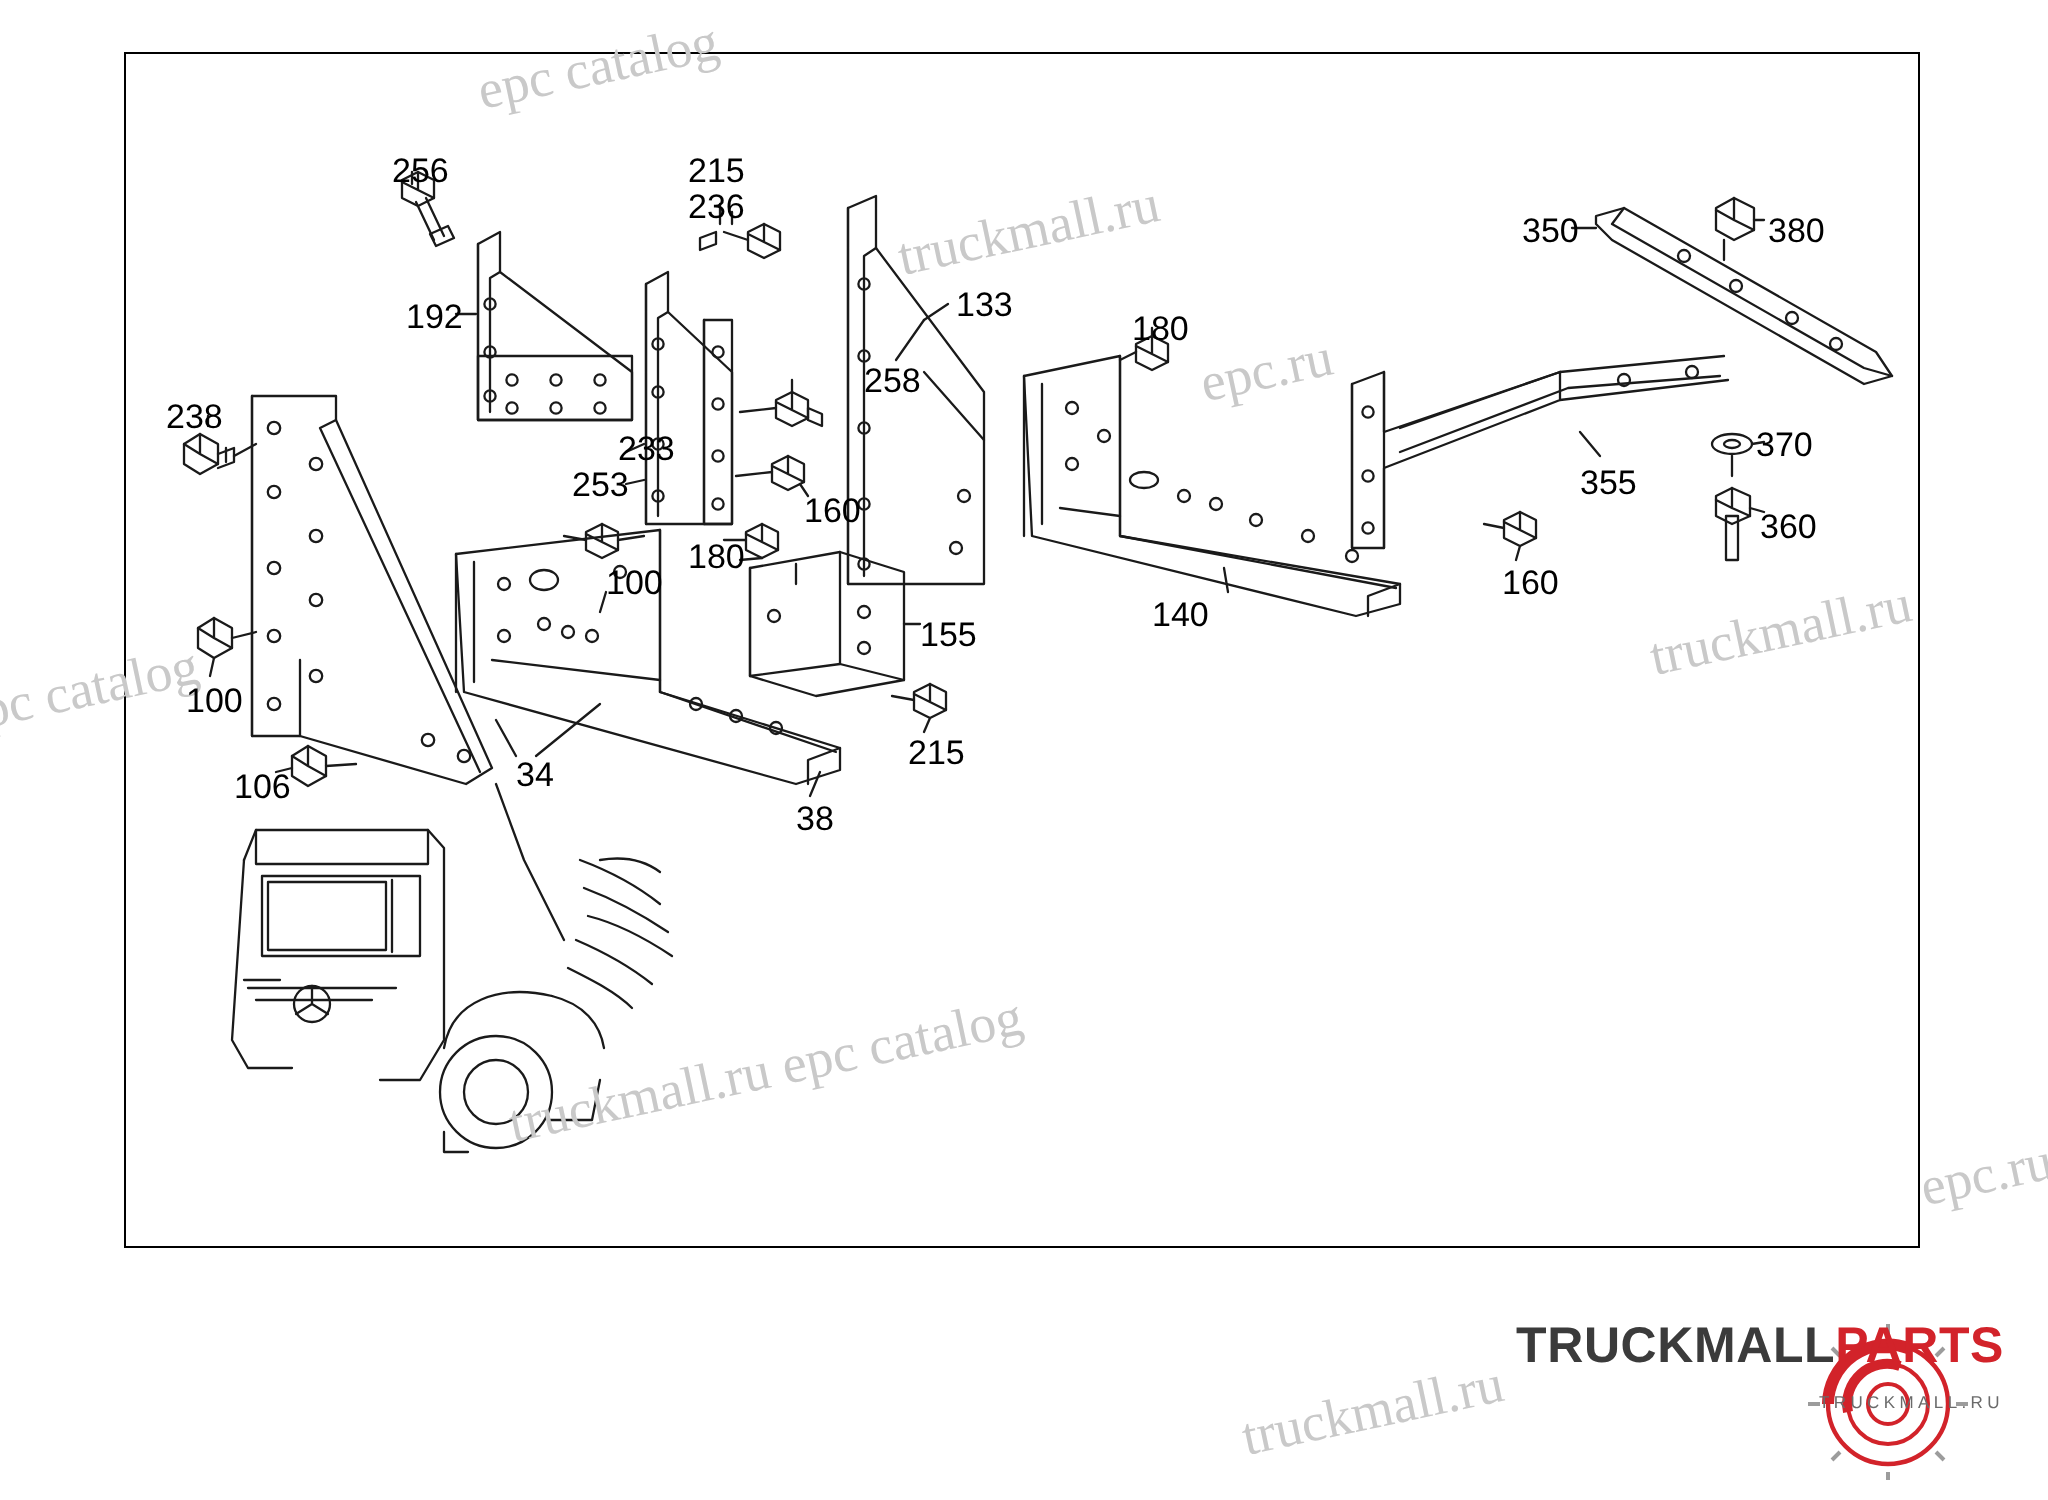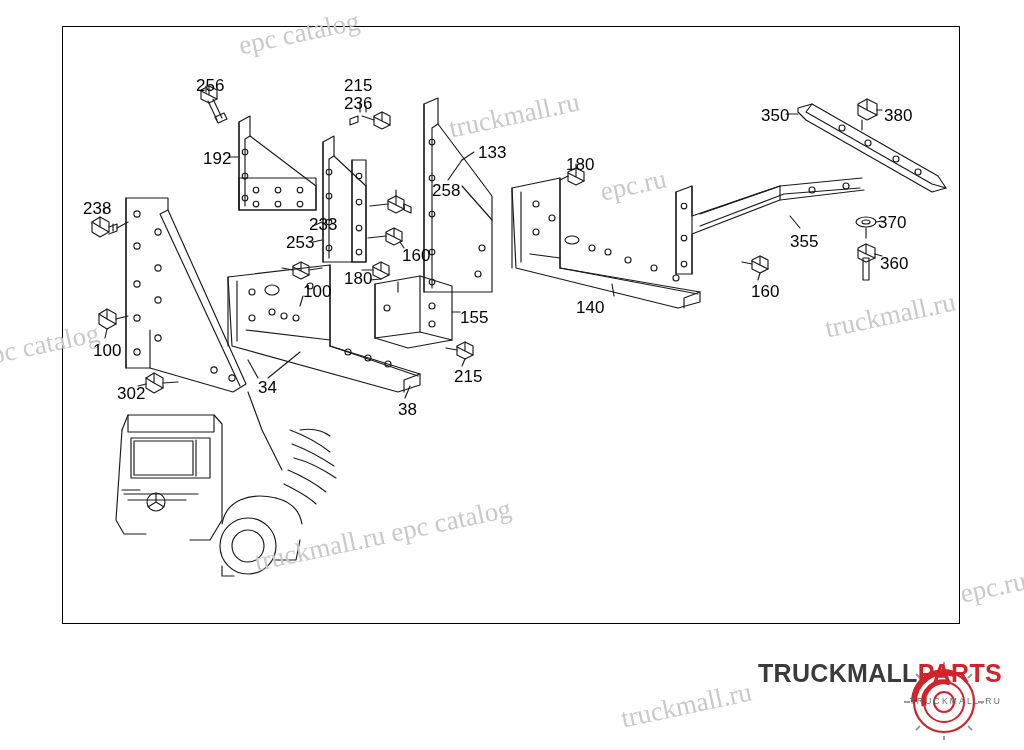--- a/index.html
+++ b/index.html
@@ -314,21 +314,21 @@
     <div class="lbl" style="left:878px;top:215px;">370</div>
     <div class="lbl" style="left:790px;top:234px;">355</div>
     <div class="lbl" style="left:402px;top:248px;">160</div>
     <div class="lbl" style="left:880px;top:256px;">360</div>
     <div class="lbl" style="left:344px;top:271px;">180</div>
     <div class="lbl" style="left:303px;top:284px;">100</div>
     <div class="lbl" style="left:576px;top:300px;text-align:center;">140</div>
     <div class="lbl" style="left:751px;top:284px;">160</div>
     <div class="lbl" style="left:93px;top:343px;">100</div>
     <div class="lbl" style="left:460px;top:310px;">155</div>
-    <div class="lbl" style="left:117px;top:386px;">302</div>
+    <div class="lbl" style="left:117px;top:386px;">106</div>
     <div class="lbl" style="left:258px;top:380px;">34</div>
     <div class="lbl" style="left:454px;top:369px;">215</div>
     <div class="lbl" style="left:398px;top:402px;">38</div>
   </div>
 
   <div class="brand">
     <svg viewBox="0 0 190 78" width="190" height="78">
       <g transform="translate(118,40)">
         <circle cx="0" cy="0" r="30" fill="none" stroke="#d2232a" stroke-width="2.2"></circle>
         <circle cx="0" cy="0" r="20" fill="none" stroke="#d2232a" stroke-width="2"></circle>

